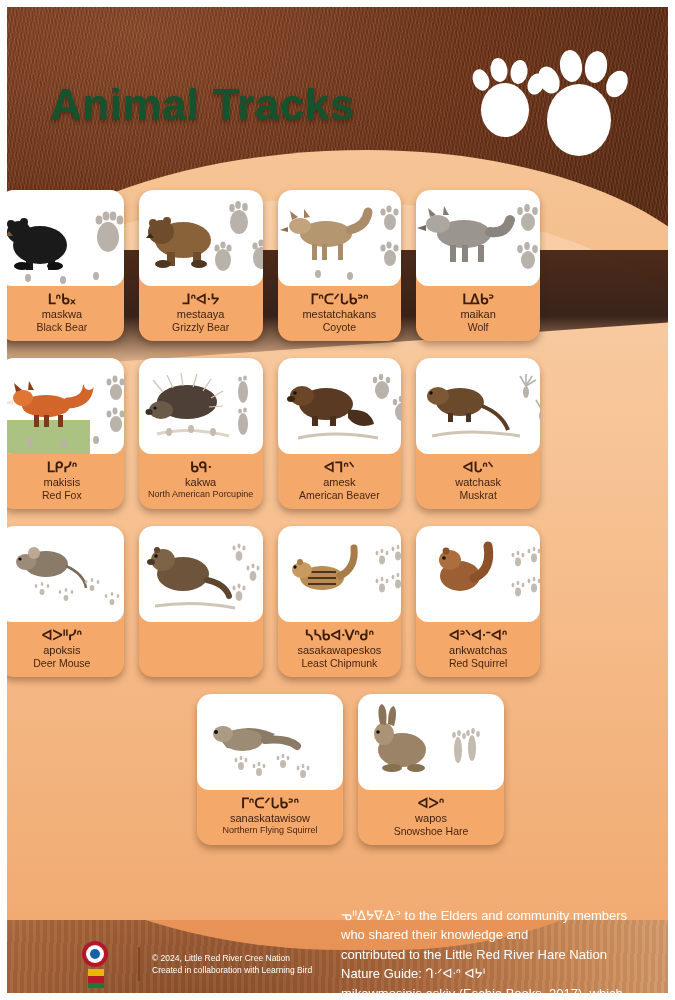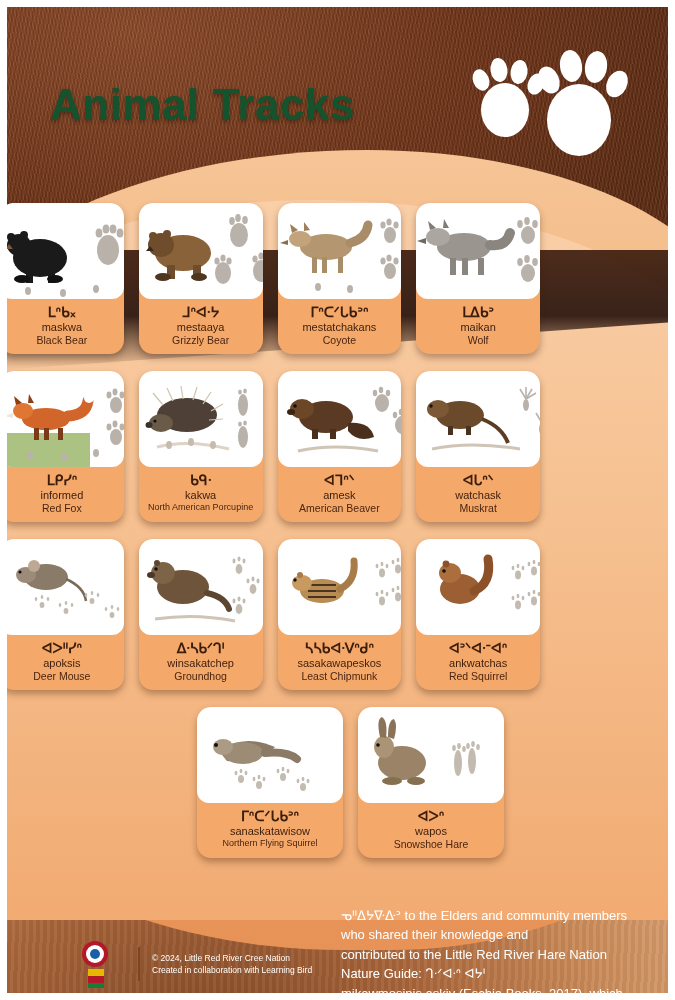--- a/index.html
+++ b/index.html
@@ -57,21 +57,21 @@
     pointer-events:none;
   }
   
   .title{
     position:absolute;left:50px;top:80px;
     color:#14532d;font-size:44px;font-weight:bold;letter-spacing:0.5px;
     text-shadow:0 2px 4px rgba(0,0,0,.35);
   }
   .paws{position:absolute;right:38px;top:28px;width:180px;height:140px;}
   
-  .grid{position:absolute;left:0;top:203px;width:540px;}
+  .grid{position:absolute;left:0;top:190px;width:540px;}
   .row{display:flex;justify-content:center;gap:15px;margin-bottom:17px;}
   .card{
     width:146px;
     border-radius:14px;
     background:#f4a86a;
     box-shadow:0 4px 7px rgba(60,25,10,.35);
     overflow:hidden;
     display:flex;flex-direction:column;
     position:relative;
   }
@@ -296,21 +296,21 @@
                 <ellipse cx="115" cy="53" rx="2.5" ry="3.4"></ellipse>
               <ellipse cx="122" cy="56" rx="2.5" ry="3.4"></ellipse>
               <ellipse cx="30" cy="84" rx="3" ry="4"></ellipse>
                 <ellipse cx="64" cy="86" rx="3" ry="4"></ellipse>
               <ellipse cx="96" cy="82" rx="3" ry="4"></ellipse>
             </g>
           </svg>
         </div>
         <div class="labels">
           <div class="syll">ᒪᑭᓯᐢ</div>
-          <div class="cree">informed</div>
+          <div class="cree">makisis</div>
           <div class="eng">Red Fox</div>
         </div>
       </div>
 
       <div class="card">
         <div class="pic">
           <svg width="146" height="96" viewBox="0 0 146 96">
             <ellipse cx="48" cy="44" rx="30" ry="17" fill="#4e4036"></ellipse>
             <g stroke="#cfc3ae" stroke-width="1.2">
               <line x1="24" y1="34" x2="14" y2="22"></line>
@@ -468,25 +468,20 @@
                 <ellipse cx="114" cy="40" rx="1.5" ry="2.4"></ellipse>
               <ellipse cx="119" cy="42" rx="1.5" ry="2.4"></ellipse>
               <ellipse cx="100" cy="70" rx="3.4" ry="5"></ellipse>
               <ellipse cx="95" cy="62" rx="1.5" ry="2.4"></ellipse>
                 <ellipse cx="100" cy="60" rx="1.5" ry="2.4"></ellipse>
               <ellipse cx="105" cy="62" rx="1.5" ry="2.4"></ellipse>
             </g>
             <path d="M16 80 Q56 74 96 82" stroke="#cfc4b6" stroke-width="3" fill="none"></path>
           </svg>
         </div>
-        <div class="labels">
-          <div class="syll">ᐃᐧᓴᑲᐟᒉᑊ</div>
-          <div class="cree">winsakatchep</div>
-          <div class="eng">Groundhog</div>
-        </div>
       </div>
 
       <div class="card">
         <div class="pic">
           <svg width="146" height="96" viewBox="0 0 146 96">
             <ellipse cx="44" cy="52" rx="22" ry="12" fill="#b98c54"></ellipse>
             <g stroke="#4a3420" stroke-width="2">
               <line x1="30" y1="46" x2="58" y2="46"></line>
                 <line x1="30" y1="52" x2="58" y2="52"></line>
               <line x1="30" y1="58" x2="58" y2="58"></line>

